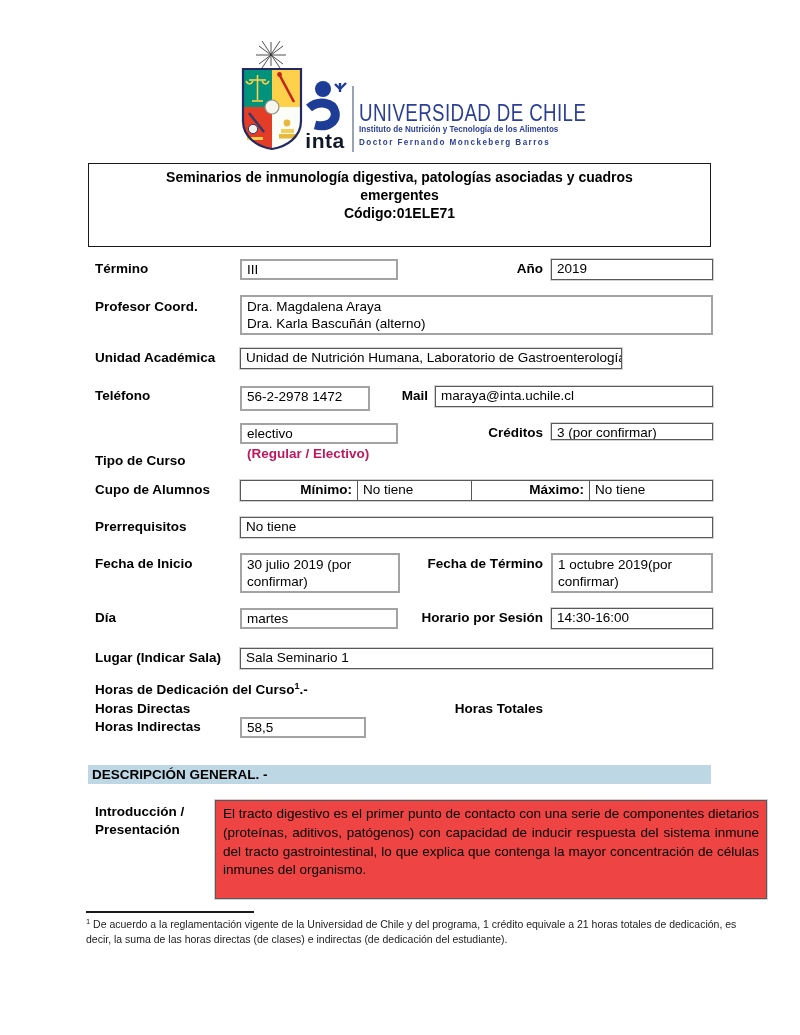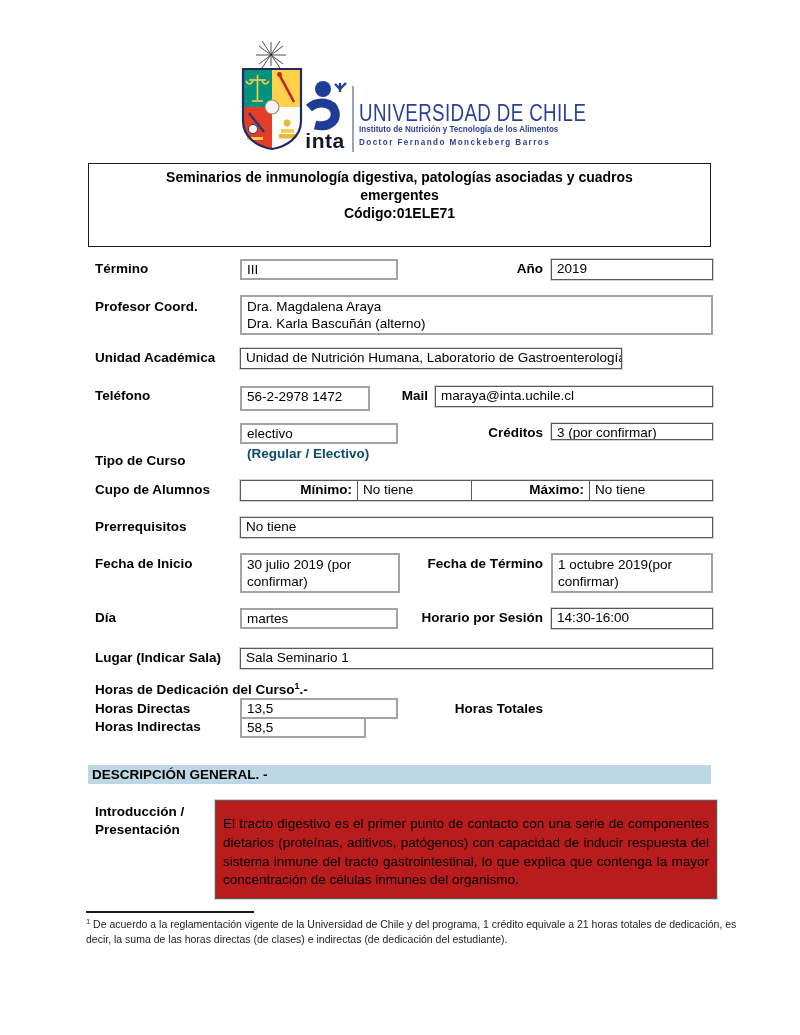--- a/index.html
+++ b/index.html
@@ -11,30 +11,30 @@
   .fbox{position:absolute;box-sizing:border-box;background:#fff;font-size:13.5px;line-height:16px;
         padding:1px 5px;white-space:nowrap;overflow:hidden;}
   .fbox.gray{border:2.5px solid #a3a3a3;}
   .fbox.dark{border:1.5px solid #595959;box-shadow:0 0 0 1px #d2d2d2;}
   .fbox.multi{white-space:normal;line-height:17px;}
   .titlebox{position:absolute;left:88px;top:163px;width:623px;height:84px;border:1.6px solid #1a1a1a;
         box-sizing:border-box;text-align:center;padding-top:4px;}
   .titlebox .t1{font-size:17.5px;font-weight:bold;line-height:21px;}
   .titlebox .t2{font-size:14px;font-weight:bold;line-height:18px;max-width:545px;margin:0 auto;}
   .titlebox .t3{font-size:14px;font-weight:bold;line-height:18px;}
-  .graynote{position:absolute;font-size:13.5px;font-weight:bold;color:#0c4a6e;white-space:nowrap;}
+  .graynote{position:absolute;font-size:13.5px;font-weight:bold;color:#be185d;white-space:nowrap;}
   .cupo{display:flex;padding:0;}
   .cupo .cell{box-sizing:border-box;padding:1px 5px;line-height:16px;}
   .cupo .clbl{font-weight:bold;text-align:right;}
   .cupo .sep{border-left:1.4px solid #595959;}
   .secbar{position:absolute;left:88px;top:765px;width:623px;height:19px;box-sizing:border-box;
         font-weight:bold;font-size:13.5px;line-height:19px;padding-left:4px;}
-  .introbox{position:absolute;left:215px;top:800px;width:502px;height:99px;box-sizing:border-box;
-        border:1.5px solid #595959;box-shadow:0 0 0 1px #d2d2d2;background:#b91c1c;
-        font-size:13.5px;line-height:18.8px;text-align:justify;padding:14px 7px;}
+  .introbox{position:absolute;left:215px;top:800px;width:552px;height:99px;box-sizing:border-box;
+        border:1.5px solid #595959;box-shadow:0 0 0 1px #d2d2d2;background:#ef4444;
+        font-size:13.5px;line-height:18.8px;text-align:justify;padding:4px 7px;}
   .fnline{position:absolute;left:86px;top:911px;width:168px;height:2px;background:#1a1a1a;}
   .fntext{position:absolute;left:86px;top:917px;width:664px;font-size:10.5px;line-height:14.5px;color:#1c1c1c;}
   sup.s{vertical-align:super;font-size:9px;line-height:0;}
   sup.fs{vertical-align:super;font-size:7.5px;line-height:0;}
   
   .uname{position:absolute;left:359px;top:99px;font-size:24px;color:#2b3f96;white-space:nowrap;
         transform:scaleX(0.78);transform-origin:left top;letter-spacing:0.5px;}
   .usub1{position:absolute;left:359px;top:124px;font-size:9px;font-weight:bold;color:#2b3f96;white-space:nowrap;
         transform:scaleX(0.9);transform-origin:left top;}
   .usub2{position:absolute;left:359px;top:137px;font-size:9px;font-weight:bold;color:#2b3f96;white-space:nowrap;
@@ -164,21 +164,20 @@
   <div class="fbox gray" style="left:240px;top:608px;width:158px;height:21px;">martes</div>
   <div class="rlbl" style="right:257px;top:609px;">Horario por Sesión</div>
   <div class="fbox dark" style="left:551px;top:608px;width:162px;height:21px;">14:30-16:00</div>
 
   <div class="lbl" style="left:95px;top:649px;">Lugar (Indicar Sala)</div>
   <div class="fbox dark" style="left:240px;top:648px;width:473px;height:21px;">Sala Seminario 1</div>
 
   <div class="lbl" style="left:95px;top:681px;"><span>Horas de Dedicación del Curso</span><sup class="s">1</sup><span>.-</span></div>
 
   <div class="lbl" style="left:95px;top:700px;">Horas Directas</div>
-  <div class="fbox gray" style="left:240px;top:698px;width:158px;height:21px;">13,5</div>
   <div class="rlbl" style="right:257px;top:700px;">Horas Totales</div>
   <div class="lbl" style="left:95px;top:718px;">Horas Indirectas</div>
   <div class="fbox gray" style="left:240px;top:716.5px;width:126px;height:21px;">58,5</div>
 
   <div class="secbar" style="background: rgb(189, 215, 228);">DESCRIPCIÓN GENERAL. -</div>
 
   <div class="lbl" style="left:95px;top:803px;">Introducción /</div>
   <div class="lbl" style="left:95px;top:821px;">Presentación</div>
   <div class="introbox">El tracto digestivo es el primer punto de contacto con una serie de componentes dietarios (proteínas, aditivos, patógenos) con capacidad de inducir respuesta del sistema inmune del tracto gastrointestinal, lo que explica que contenga la mayor concentración de células inmunes del organismo.</div>
 

